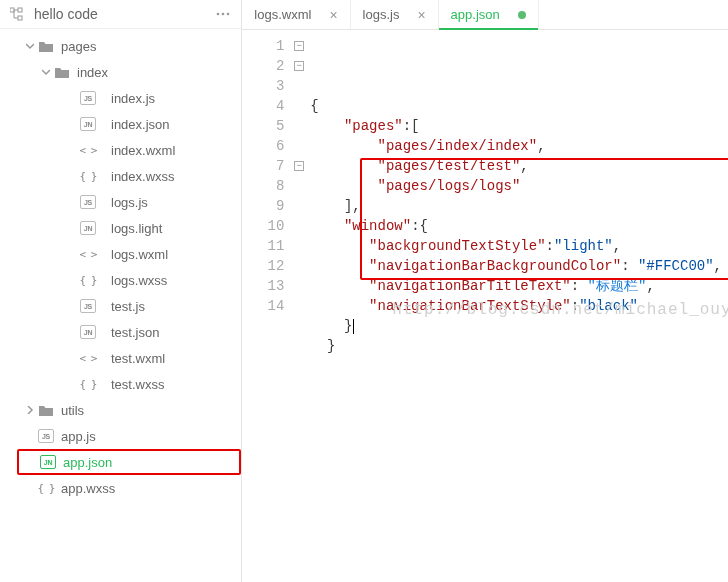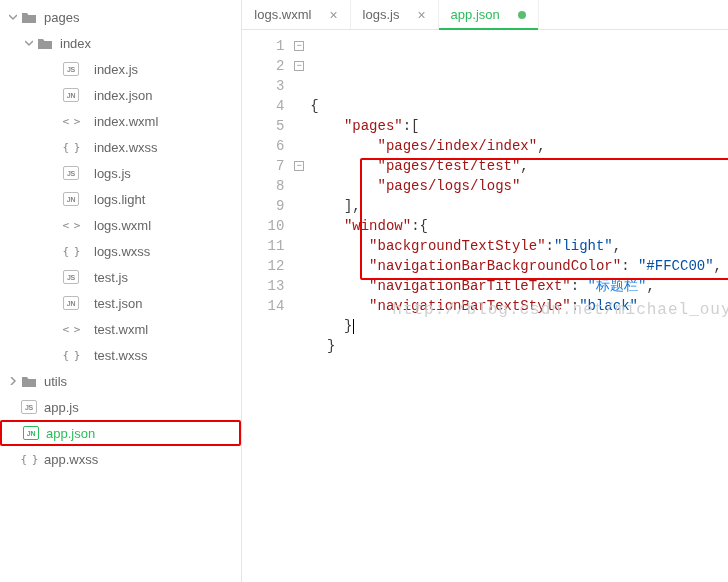--- a/index.html
+++ b/index.html
@@ -6,21 +6,21 @@
   html, body { width: 728px; height: 582px; font-family: "Segoe UI", Arial, sans-serif; font-size: 13px; color: #555; background: #fff; overflow: hidden; }
   .app { display: flex; width: 100%; height: 100%; }
 
   
   .sidebar { width: 300px; height: 100%; border-right: 1px solid #e5e5e5; background: #fff; overflow-y: auto; }
   .sb-header { display: flex; align-items: center; padding: 6px 10px; border-bottom: 1px solid #eee; }
   .sb-header .tree-icon { width: 14px; height: 14px; display: inline-block; margin-right: 10px; }
   .sb-header .title { flex: 1; font-size: 14px; color: #666; }
   .sb-header .more { width: 16px; height: 16px; border-radius: 50%; display: flex; align-items: center; justify-content: center; color: #888; }
 
-  .tree { padding: 4px 0 10px 0; }
+  .tree { padding: 4px 0 10px 17px; }
   .row { display: flex; align-items: center; height: 26px; padding-left: 6px; cursor: default; color: #666; white-space: nowrap; }
   .arrow { width: 14px; height: 14px; display: inline-flex; align-items: center; justify-content: center; color: #999; font-size: 10px; }
   .arrow svg { width: 8px; height: 8px; }
   .ficon { width: 18px; height: 16px; display: inline-flex; align-items: center; justify-content: center; margin-right: 6px; }
   .label { font-size: 13px; color: #666; }
 
   .depth0 { padding-left: 6px; }
   .depth1 { padding-left: 22px; }
   .depth2 { padding-left: 40px; gap: 8px; }
 
@@ -63,20 +63,38 @@
   .cursor-pipe { display:inline-block; width:1px; height:15px; background:#000; vertical-align:middle; margin-left:1px; }
 
   .watermark { position:absolute; top: 270px; left:150px; right:0; text-align:center; color:#d0d0d0; font-family: "Courier New", monospace; font-size: 16px; letter-spacing:1px; pointer-events:none; }
 </style>
 </head>
 <body>
 
 <div class="app">
 
   <div class="sidebar">
+    <div class="sb-header">
+      <span class="tree-icon">
+        <svg viewBox="0 0 14 14">
+            <rect x="0" y="1" width="4" height="4" fill="none" stroke="#999"></rect>
+            <rect x="8" y="1" width="4" height="4" fill="none" stroke="#999"></rect>
+            <rect x="8" y="9" width="4" height="4" fill="none" stroke="#999"></rect>
+            <path d="M4 3 H8 M4 3 V11 H8" fill="none" stroke="#999"></path>
+          </svg>
+      </span>
+      <span class="title">hello code</span>
+      <span class="more">
+        <svg width="14" height="4" viewBox="0 0 14 4">
+            <circle cx="2" cy="2" r="1.3" fill="#999"></circle>
+            <circle cx="7" cy="2" r="1.3" fill="#999"></circle>
+            <circle cx="12" cy="2" r="1.3" fill="#999"></circle>
+          </svg>
+      </span>
+    </div>
     <div class="tree" id="tree">
         <div class="row depth0">
           <span class="arrow">
             <svg viewBox="0 0 8 8">
               <path d="M0 2 L4 6 L8 2" fill="none" stroke="#999" stroke-width="1.5"></path>
             </svg>
           </span>
           <span class="ficon">
             <svg width="16" height="14" viewBox="0 0 16 14">
               <path d="M1 3 h5 l1.5 2 H15 v8 H1 z" fill="#999"></path>

